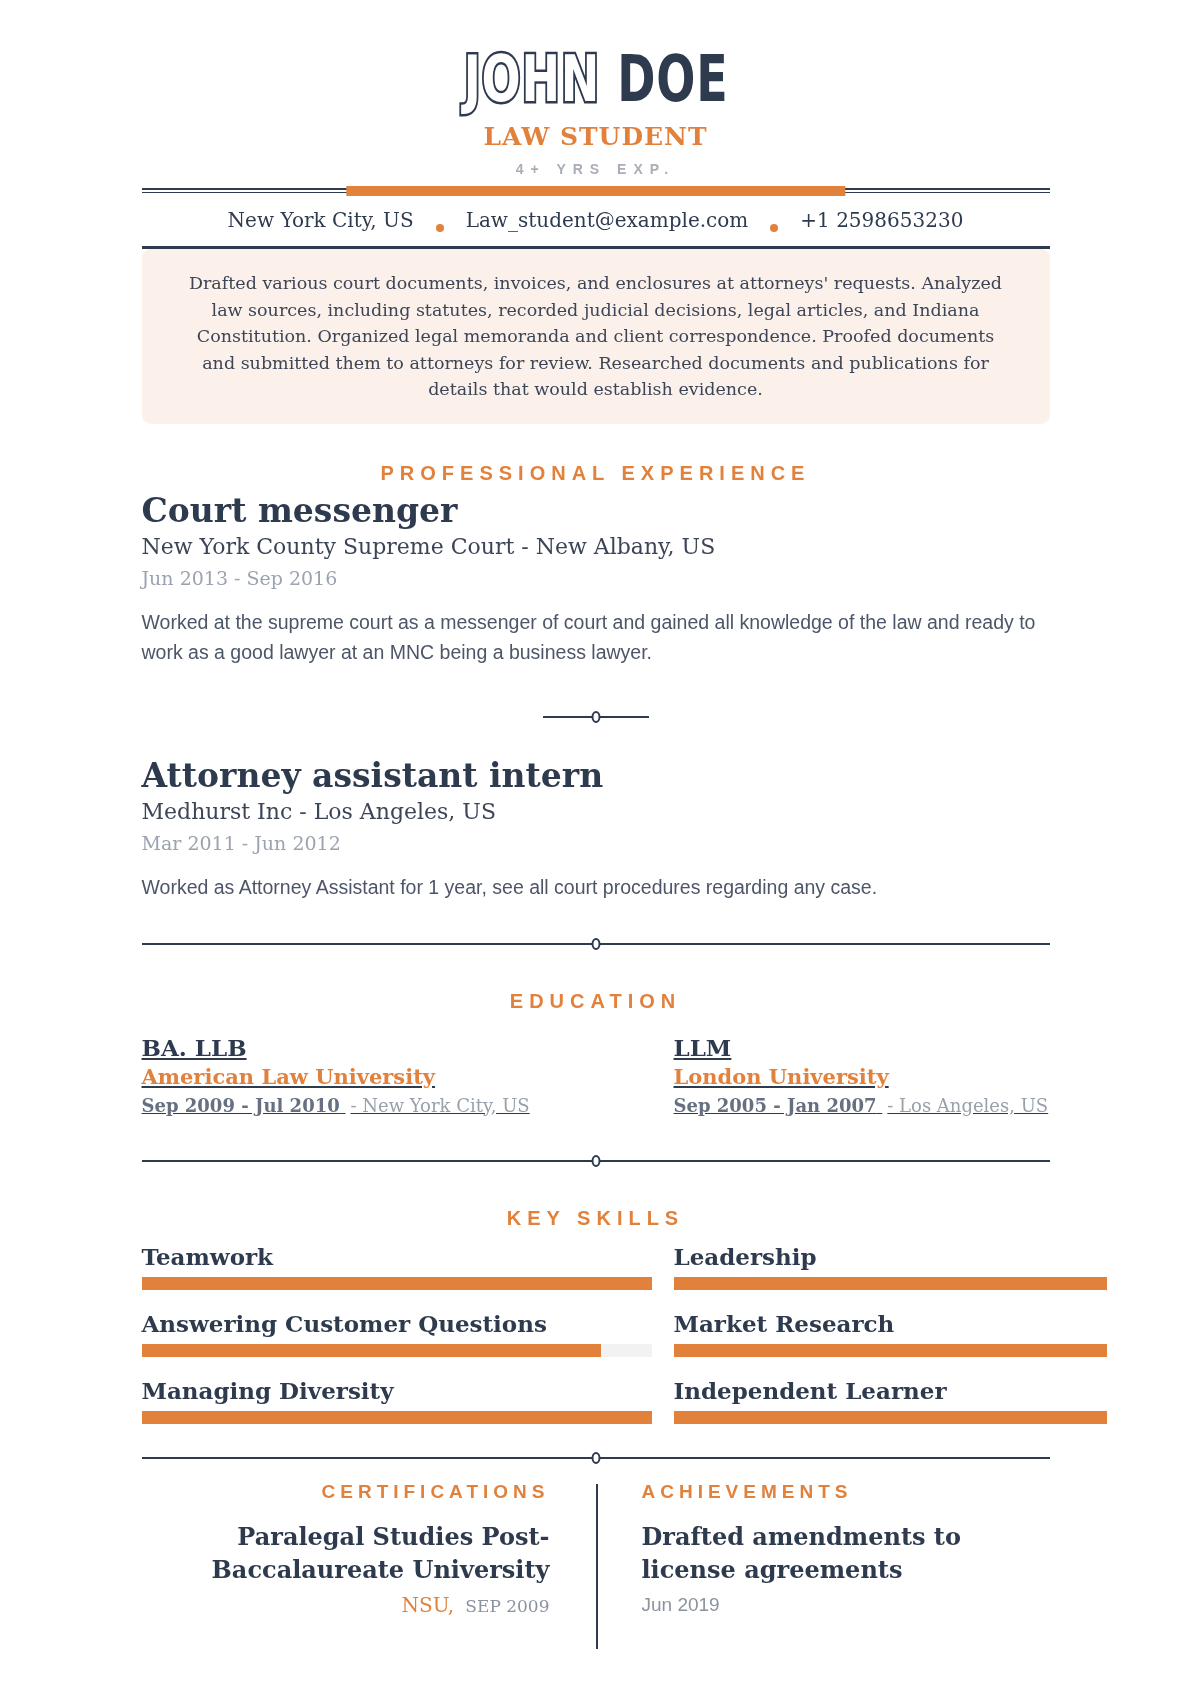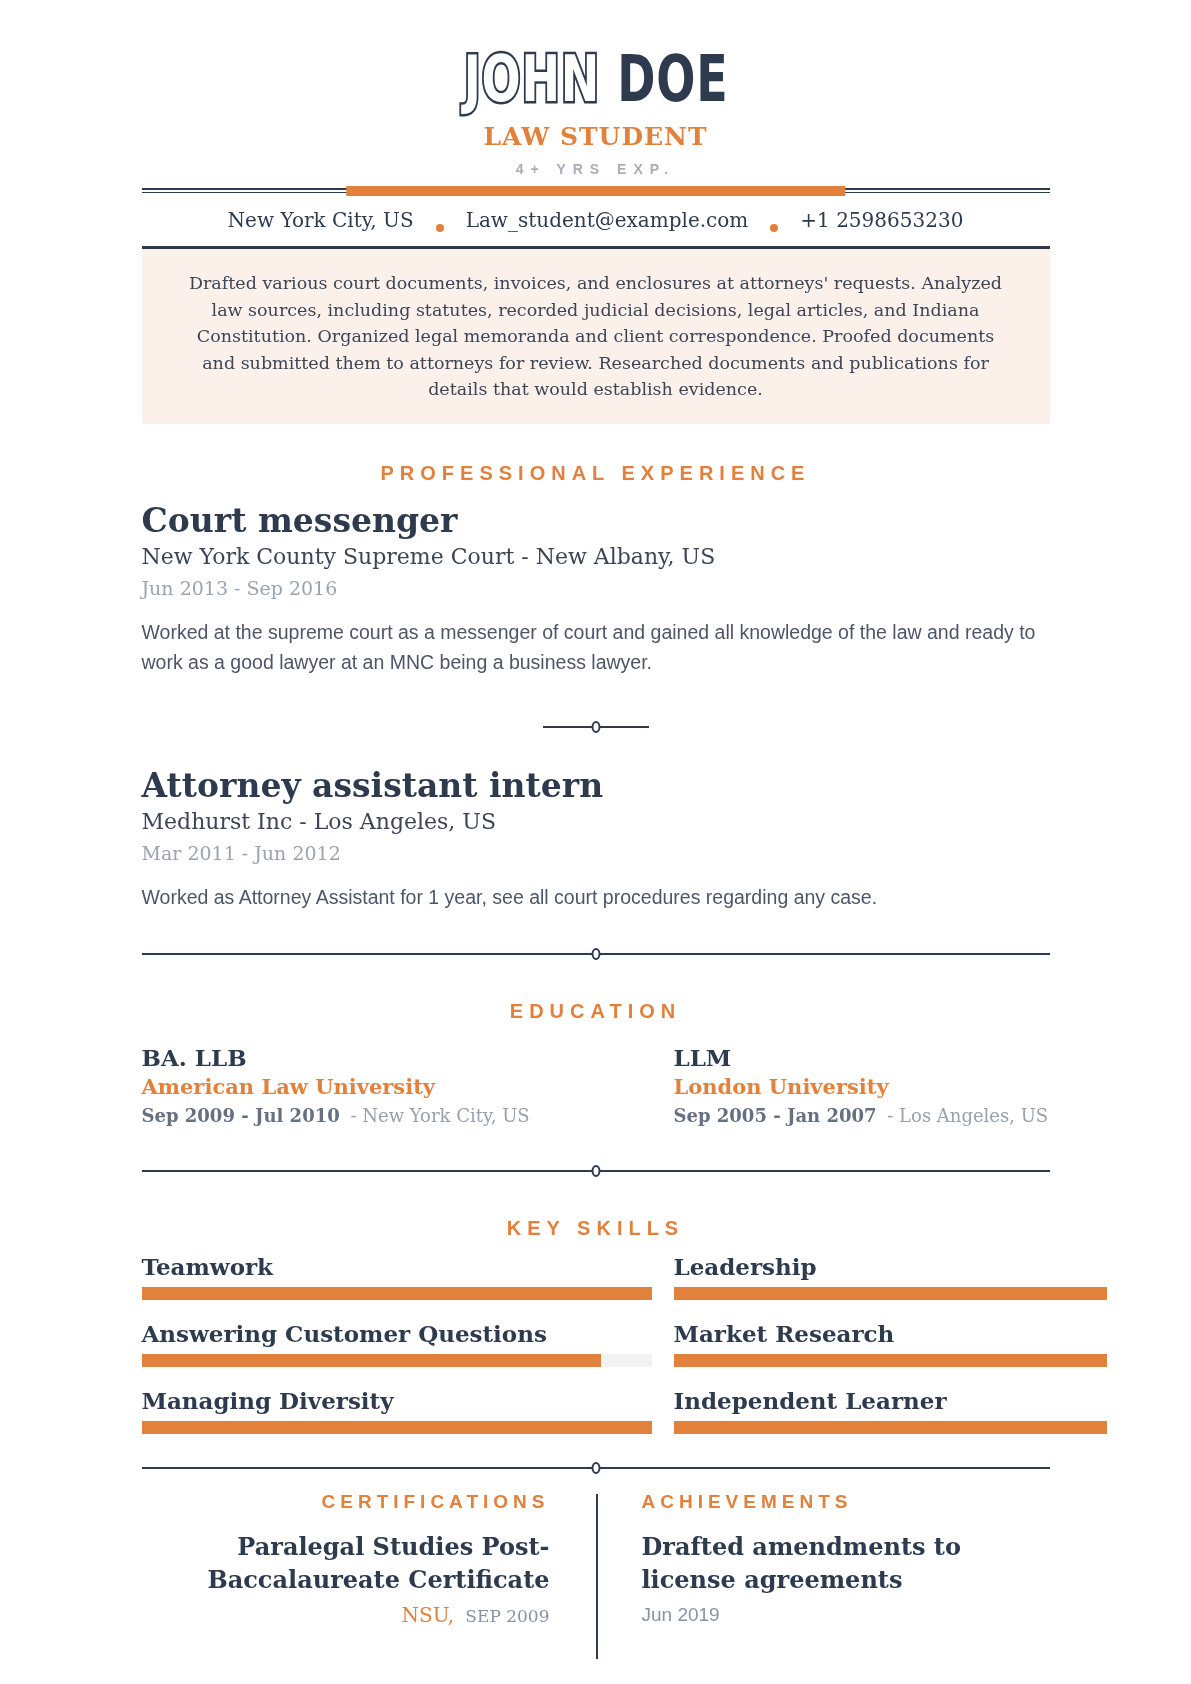--- a/index.html
+++ b/index.html
@@ -52,35 +52,35 @@
     display:flex; align-items:flex-end; justify-content:center; gap:22px;
     font-family:"DejaVu Serif","Liberation Serif",serif;
     font-size:20px; line-height:24px; color:#2E3A4E;
   }
   .contact .dot { width:8px; height:8px; border-radius:50%; background:#E2813C; }
 
   
   .summary {
     background:#FBF1EA; padding:21px 42px; text-align:center;
     font-family:"DejaVu Serif","Liberation Serif",serif;
-    font-size:17.5px; line-height:26.5px; color:#3C4557;
+    font-size:17.5px; line-height:26.5px; color:#3C4557;border-radius:9px;
   }
 
   
   .section-heading {
     text-align:center; color:#E2813C; font-weight:bold;
     font-size:20px; line-height:22px; letter-spacing:6px;
   }
   .mt-exp  { margin-top:38px; }
   .mt-edu  { margin-top:40px; }
   .mt-sk   { margin-top:40px; }
 
   
   .job-title {
-    margin-top:20px; font-family:"DejaVu Serif","Liberation Serif",serif;
+    margin-top:10px; font-family:"DejaVu Serif","Liberation Serif",serif;
     font-weight:bold; font-size:33px; line-height:34px; color:#2E3A4E;
   }
   .job-company {
     margin-top:8px; font-family:"DejaVu Serif","Liberation Serif",serif;
     font-size:22px; line-height:22px; color:#3C4557;
   }
   .job-dates {
     margin-top:11px; font-family:"DejaVu Serif","Liberation Serif",serif;
     font-size:19px; line-height:19px; color:#9BA3B0;
   }
@@ -103,20 +103,21 @@
   .divider.short { width:106px; margin:44px auto 0; }
   .divider.d1 { margin-top:36px; }
   .divider.d2 { margin-top:40px; }
   .divider.d3 { margin-top:28px; }
   .job2 .job-title { margin-top:36px; }
 
   
   .edu-grid {
     margin-top:24px; display:grid; grid-template-columns:510px 510px;
     column-gap:22px;
+    text-decoration:underline;
   }
   .edu-degree {
     font-family:"DejaVu Serif","Liberation Serif",serif; font-weight:bold;
     font-size:23px; line-height:23px; color:#2E3A4E;
   }
   .edu-school {
     margin-top:7px; font-family:"DejaVu Serif","Liberation Serif",serif;
     font-weight:bold; font-size:21px; line-height:21px; color:#E2813C;
   }
   .edu-dates-row {
@@ -276,21 +277,21 @@
   </div>
 
   <div class="divider d3">
     <span class="line"></span>
     <span class="circle"></span>
   </div>
 
   <div class="bottom">
     <div class="col left">
       <div class="section-heading">CERTIFICATIONS</div>
-      <div class="cert-title">Paralegal Studies Post-Baccalaureate Certificate</div>
+      <div class="cert-title">Paralegal Studies Post-Baccalaureate University</div>
       <div class="cert-sub">
         <span class="cert-org">NSU,</span>
         <span class="cert-date">SEP 2009</span>
       </div>
     </div>
     <div class="vrule"></div>
     <div class="col right">
       <div class="section-heading">ACHIEVEMENTS</div>
       <div class="cert-title">Drafted amendments to license agreements</div>
       <div class="cert-sub ach-date">Jun 2019</div>

